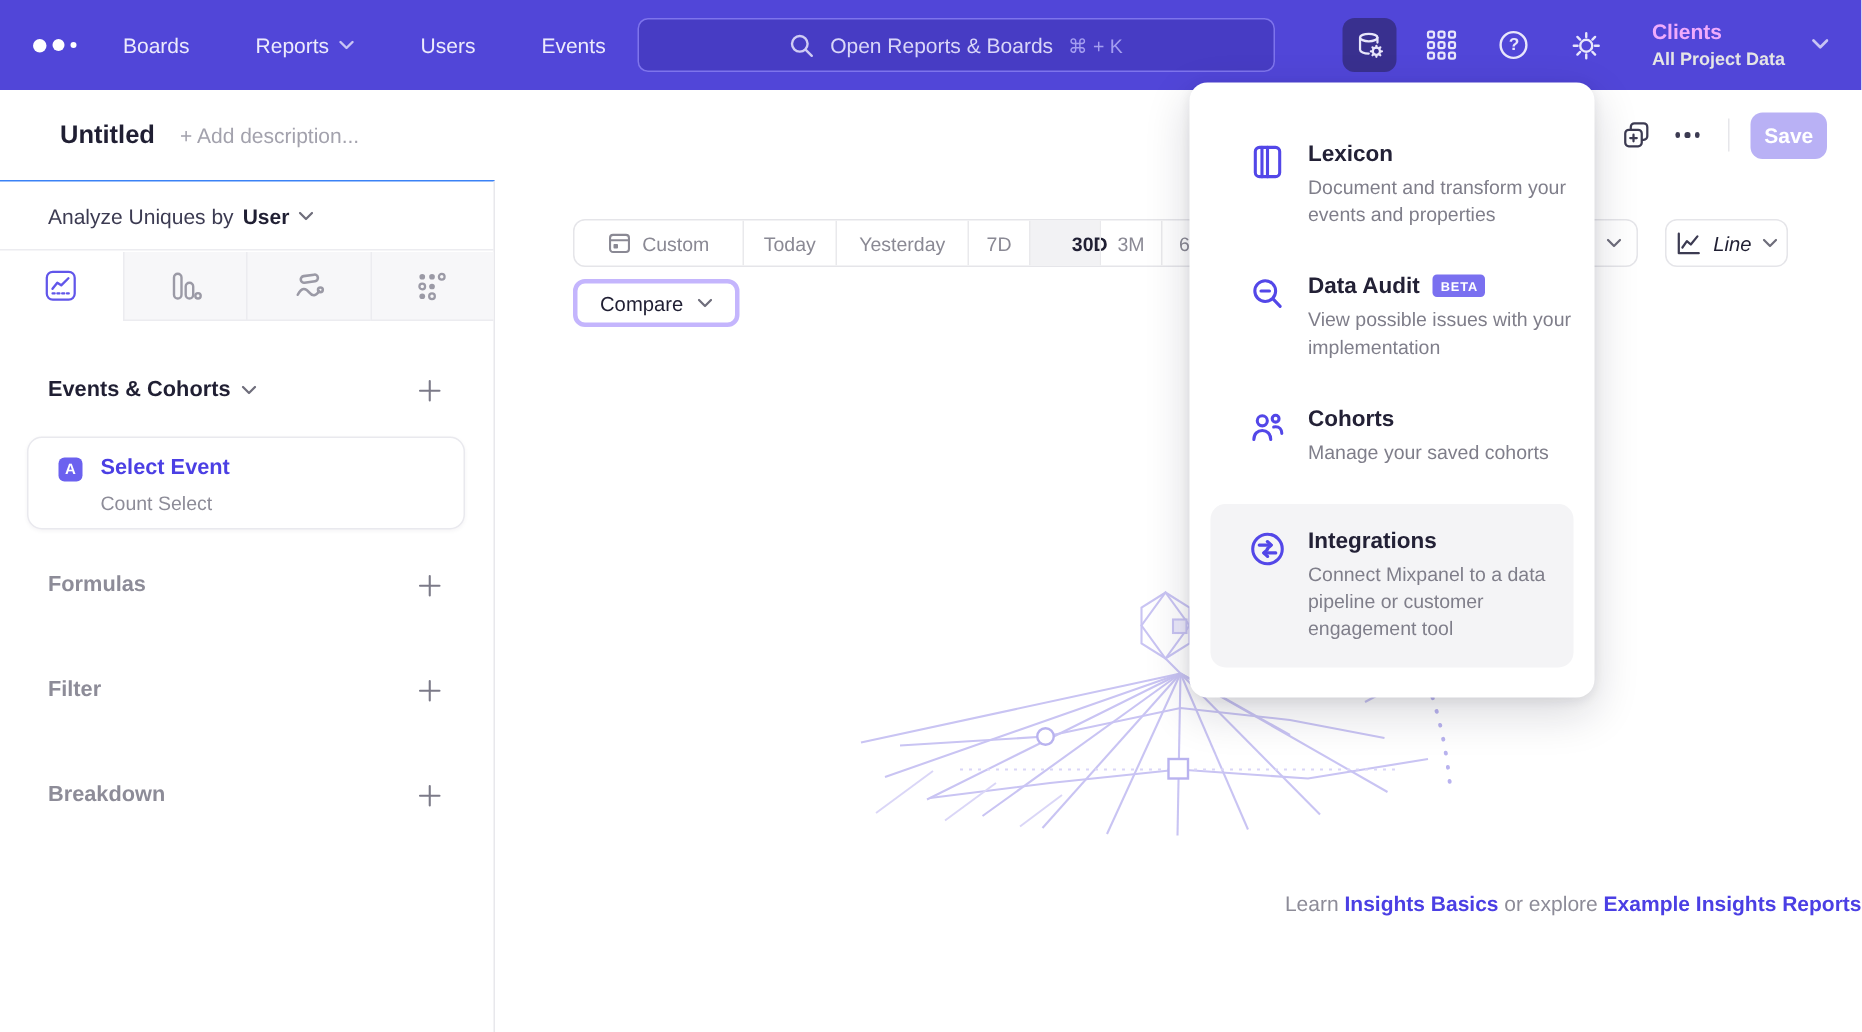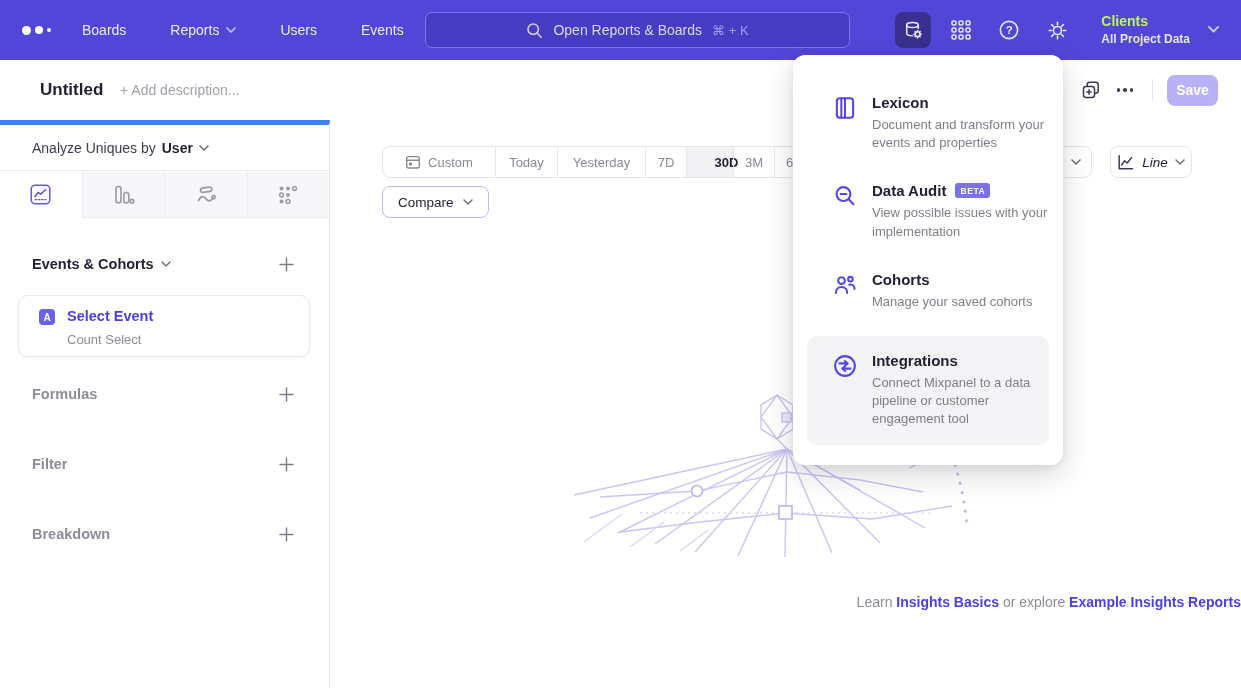--- a/index.html
+++ b/index.html
@@ -32,37 +32,37 @@
   .nav-search .sc { color:#a49ef0; font-size:13px; }
   .nav-right { position:absolute; right:0; top:0; height:60px; display:flex; align-items:center; }
   .nav-icon-tile {
     width:36px; height:36px; border-radius:8px; background:#39308f;
     display:flex; align-items:center; justify-content:center; cursor:pointer;
   }
   .nav-ic { width:36px; height:36px; display:flex; align-items:center; justify-content:center; cursor:pointer; color:#e8e6fb; margin-left:12px; position:relative; }
   .help-glyph { position:absolute; left:0; top:0; width:100%; height:100%; display:flex; align-items:center; justify-content:center; font-size:11.5px; font-weight:700; color:#e8e6fb; }
   .project { display:flex; align-items:center; margin-left:26px; margin-right:22px; cursor:pointer; }
   .project .txt { display:flex; flex-direction:column; line-height:1.35; }
-  .project .org { color:#bef264; font-size:14px; font-weight:700; }
+  .project .org { color:#f0abfc; font-size:14px; font-weight:700; }
   .project .name { color:#e5e5e5; font-size:12px; font-weight:700; }
   .project .chev { color:#c9c4f4; margin-left:18px; }
 
   
   .page-header { position:absolute; left:0; top:60px; width:1241px; height:60px; background:#fff; }
   .page-title { position:absolute; left:40px; top:20px; font-size:17px; font-weight:700; color:#201f33; }
   .page-desc { position:absolute; left:120px; top:22px; font-size:14px; color:#a3a2ad; cursor:text; }
   .hdr-actions { position:absolute; right:23px; top:13px; height:34px; display:flex; align-items:center; }
   .hdr-ic { width:34px; height:34px; display:flex; align-items:center; justify-content:center; color:#3c3b52; cursor:pointer; }
   .dots3 { display:flex; gap:3px; }
   .dots3 i { width:3.5px; height:3.5px; border-radius:50%; background:#3c3b52; }
   .hdr-divider { width:1px; height:22px; background:#e6e6ea; margin:0 14px 0 10px; }
   .save-btn { width:51px; height:31px; border:none; border-radius:8px; background:#b9b1f5; color:#ffffff; font-size:14px; font-weight:600; font-family:inherit; cursor:pointer; }
 
   
-  .sidebar { position:absolute; left:0; top:120px; width:330px; height:568px; background:#fff; border-top:5px solid #3b82f6; border-right:1px solid #e8e8ec; }
+  .sidebar { position:absolute; left:0; top:120px; width:330px; height:568px; background:#fff; border-top:1px solid #3b82f6; border-right:1px solid #e8e8ec; }
   .analyze-row { position:absolute; left:0; top:0; width:329px; height:46px; border-bottom:1px solid #ececf0; display:flex; align-items:center; padding-left:32px; gap:6px; }
   .analyze-row .lbl { font-size:14px; color:#3c3b52; }
   .analyze-row .val { font-size:14px; font-weight:700; color:#201f33; display:flex; align-items:center; gap:6px; cursor:pointer; }
   .analyze-row .chev { color:#6f6e7c; }
   .chart-tabs { position:absolute; left:0; top:47px; width:329px; height:46px; display:flex; }
   .chart-tab { flex:1; display:flex; align-items:center; justify-content:center; background:#f7f7f9; border-left:1px solid #ececf0; border-bottom:1px solid #ececf0; cursor:pointer; color:#9b9aa6; }
   .chart-tab:first-child { border-left:none; }
   .chart-tab.selected { background:#ffffff; border-bottom:1px solid transparent; color:#6156ea; }
   .side-sec-head { position:absolute; left:32px; top:127px; width:266px; display:flex; align-items:center; }
   .side-sec-head .ttl { font-size:14.5px; font-weight:700; color:#201f33; display:flex; align-items:center; gap:7px; cursor:pointer; }
@@ -76,21 +76,21 @@
   .side-row .lbl { font-size:14.5px; font-weight:600; color:#8d8c98; }
   .row-formulas { top:255px; } .row-filter { top:325px; } .row-breakdown { top:395px; }
 
   
   .date-range { position:absolute; left:382px; top:146px; width:710px; height:32px; background:#fff; border:1px solid #e5e5e9; border-radius:8px; display:flex; overflow:hidden; }
   .seg { display:flex; align-items:center; justify-content:center; gap:7px; font-size:13px; color:#8a8994; border-left:1px solid #e9e9ec; cursor:pointer; padding:0 2px; }
   .seg:first-child { border-left:none; }
   .seg.selected { background:#f2f2f4; color:#201f33; font-weight:600;padding-left:35px; }
   .seg.filler { flex:1; cursor:default; }
   .seg .chev { color:#6f6e7c; }
-  .compare-btn { position:absolute; left:382px; top:186px; height:32px; background:#fff; border:1px solid #c4b5fd; border-radius:8px; display:flex; align-items:center; gap:9px; padding:0 15px; font-size:13.5px; font-weight:500; color:#201f33; cursor:pointer; }
+  .compare-btn { position:absolute; left:382px; top:186px; height:32px; background:#fff; border:3px solid #c4b5fd; border-radius:8px; display:flex; align-items:center; gap:9px; padding:0 15px; font-size:13.5px; font-weight:500; color:#201f33; cursor:pointer; }
   .compare-btn .chev { color:#6f6e7c; }
   .line-btn { position:absolute; left:1110px; top:146px; width:82px; height:32px; background:#fff; border:1px solid #e5e5e9; border-radius:8px; display:flex; align-items:center; justify-content:center; gap:7px; font-size:13.5px; font-weight:500; color:#201f33; cursor:pointer;font-style:italic; }
   .line-btn .chev { color:#6f6e7c; }
 
   
   .watermark { position:absolute; left:560px; top:372px; width:440px; height:186px; pointer-events:none; }
   .empty-text { position:absolute; left:330px; top:578px; width:911px; text-align:center; }
   .empty-title { font-size:16px; font-weight:700; color:#201f33; }
   .empty-links { margin-top:16px; font-size:14px; color:#8d8c98;text-align:right; }
   .empty-links a { color:#4b3fe4; font-weight:600; text-decoration:none; cursor:pointer; }

